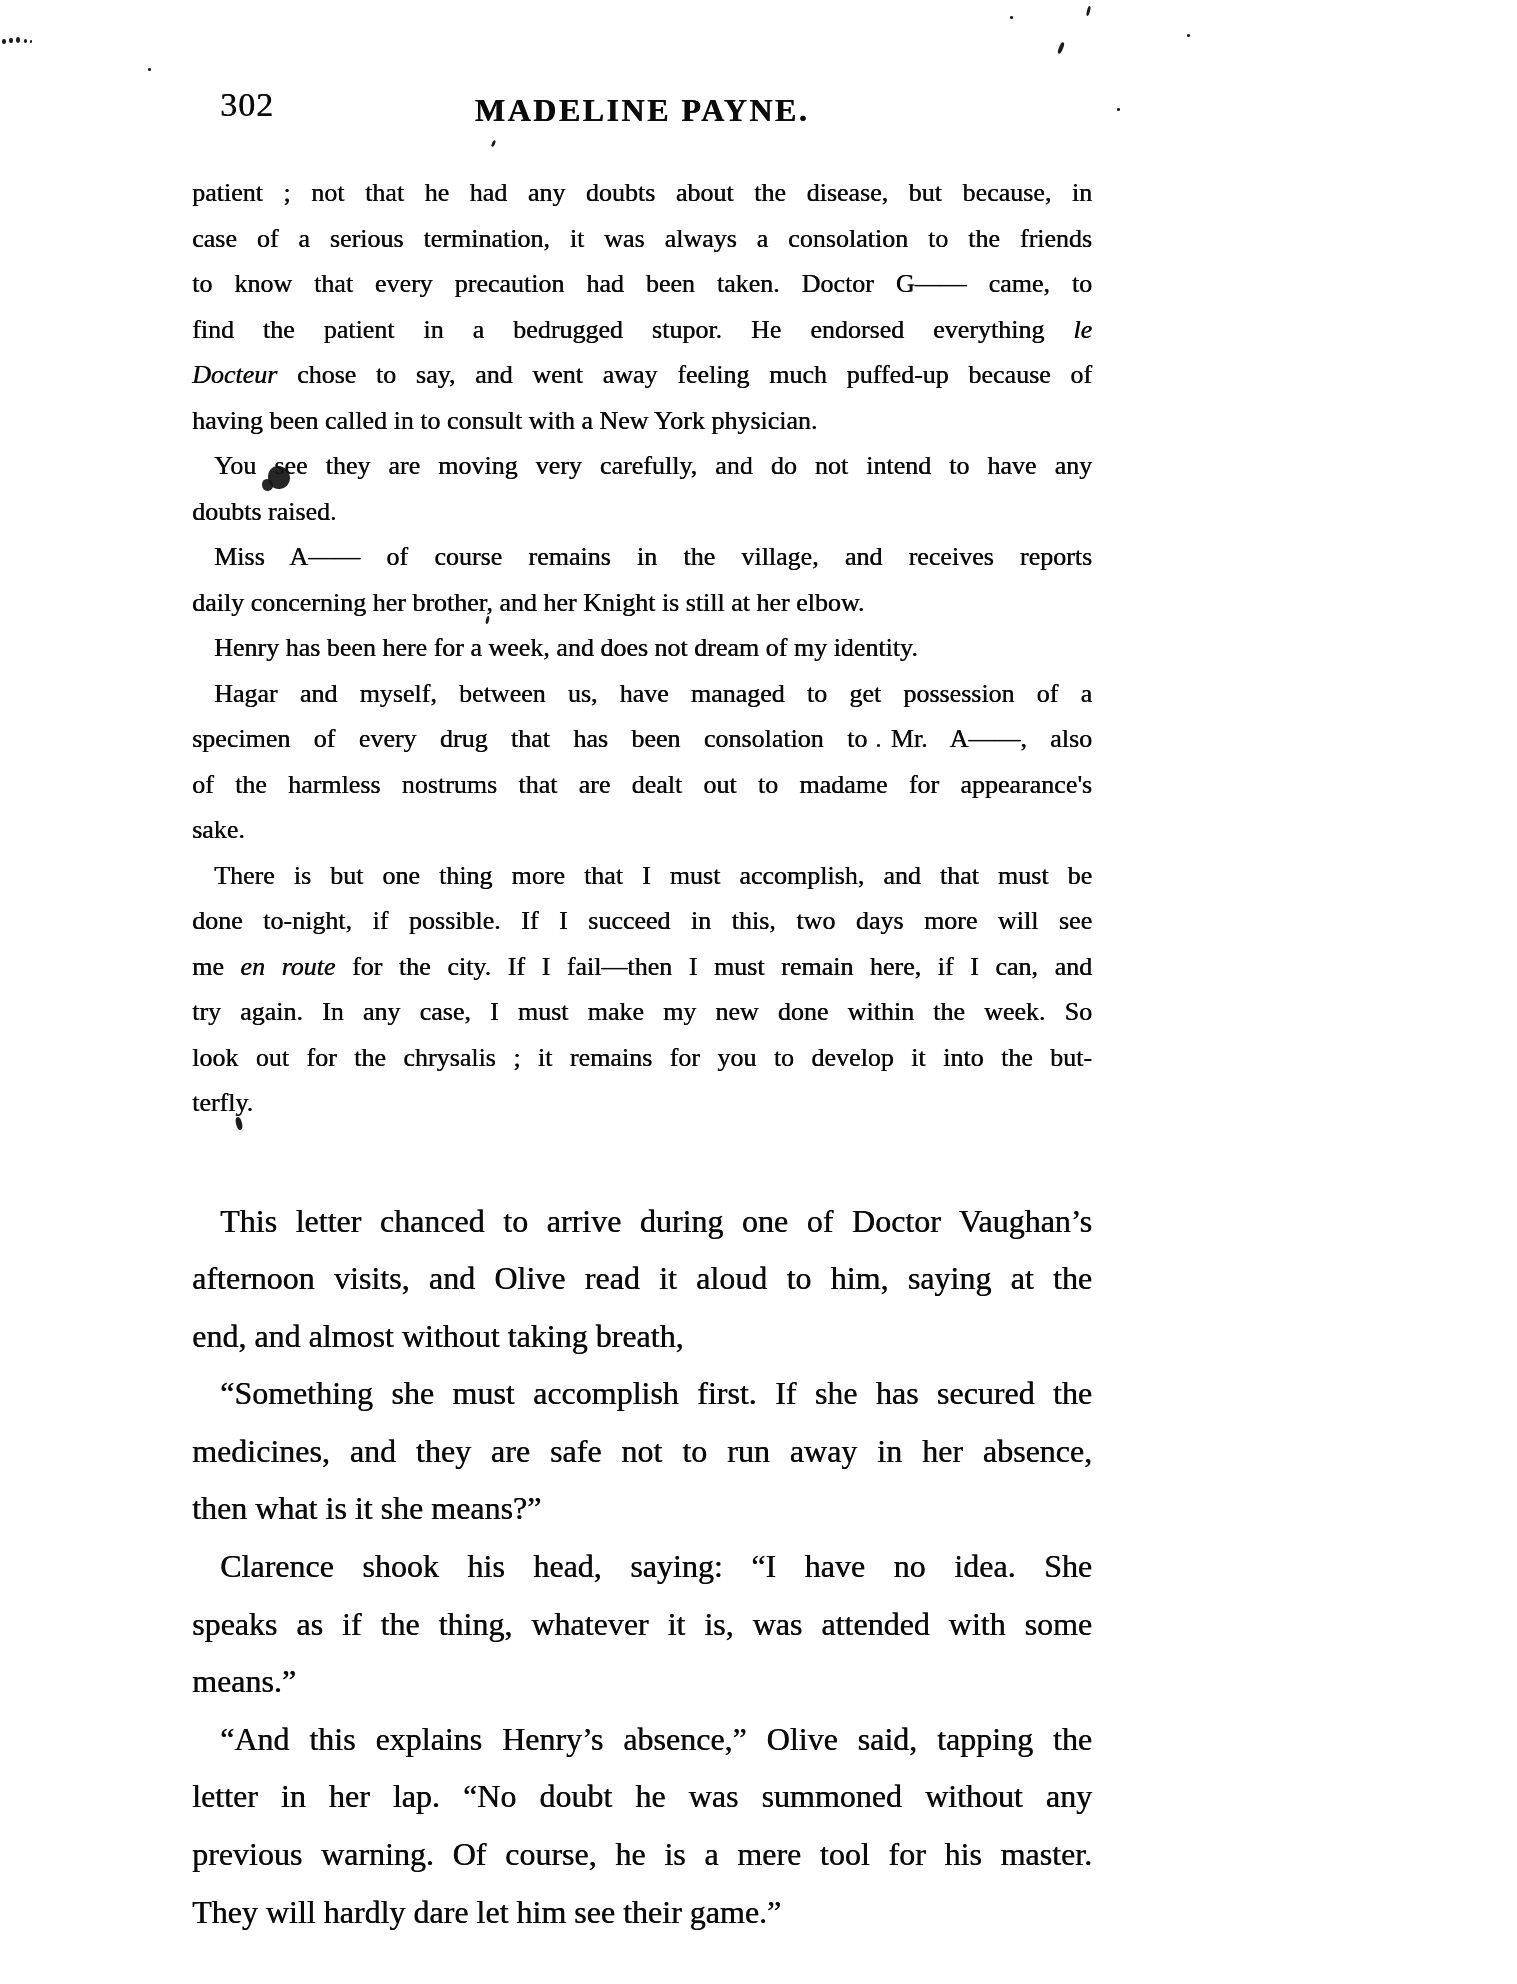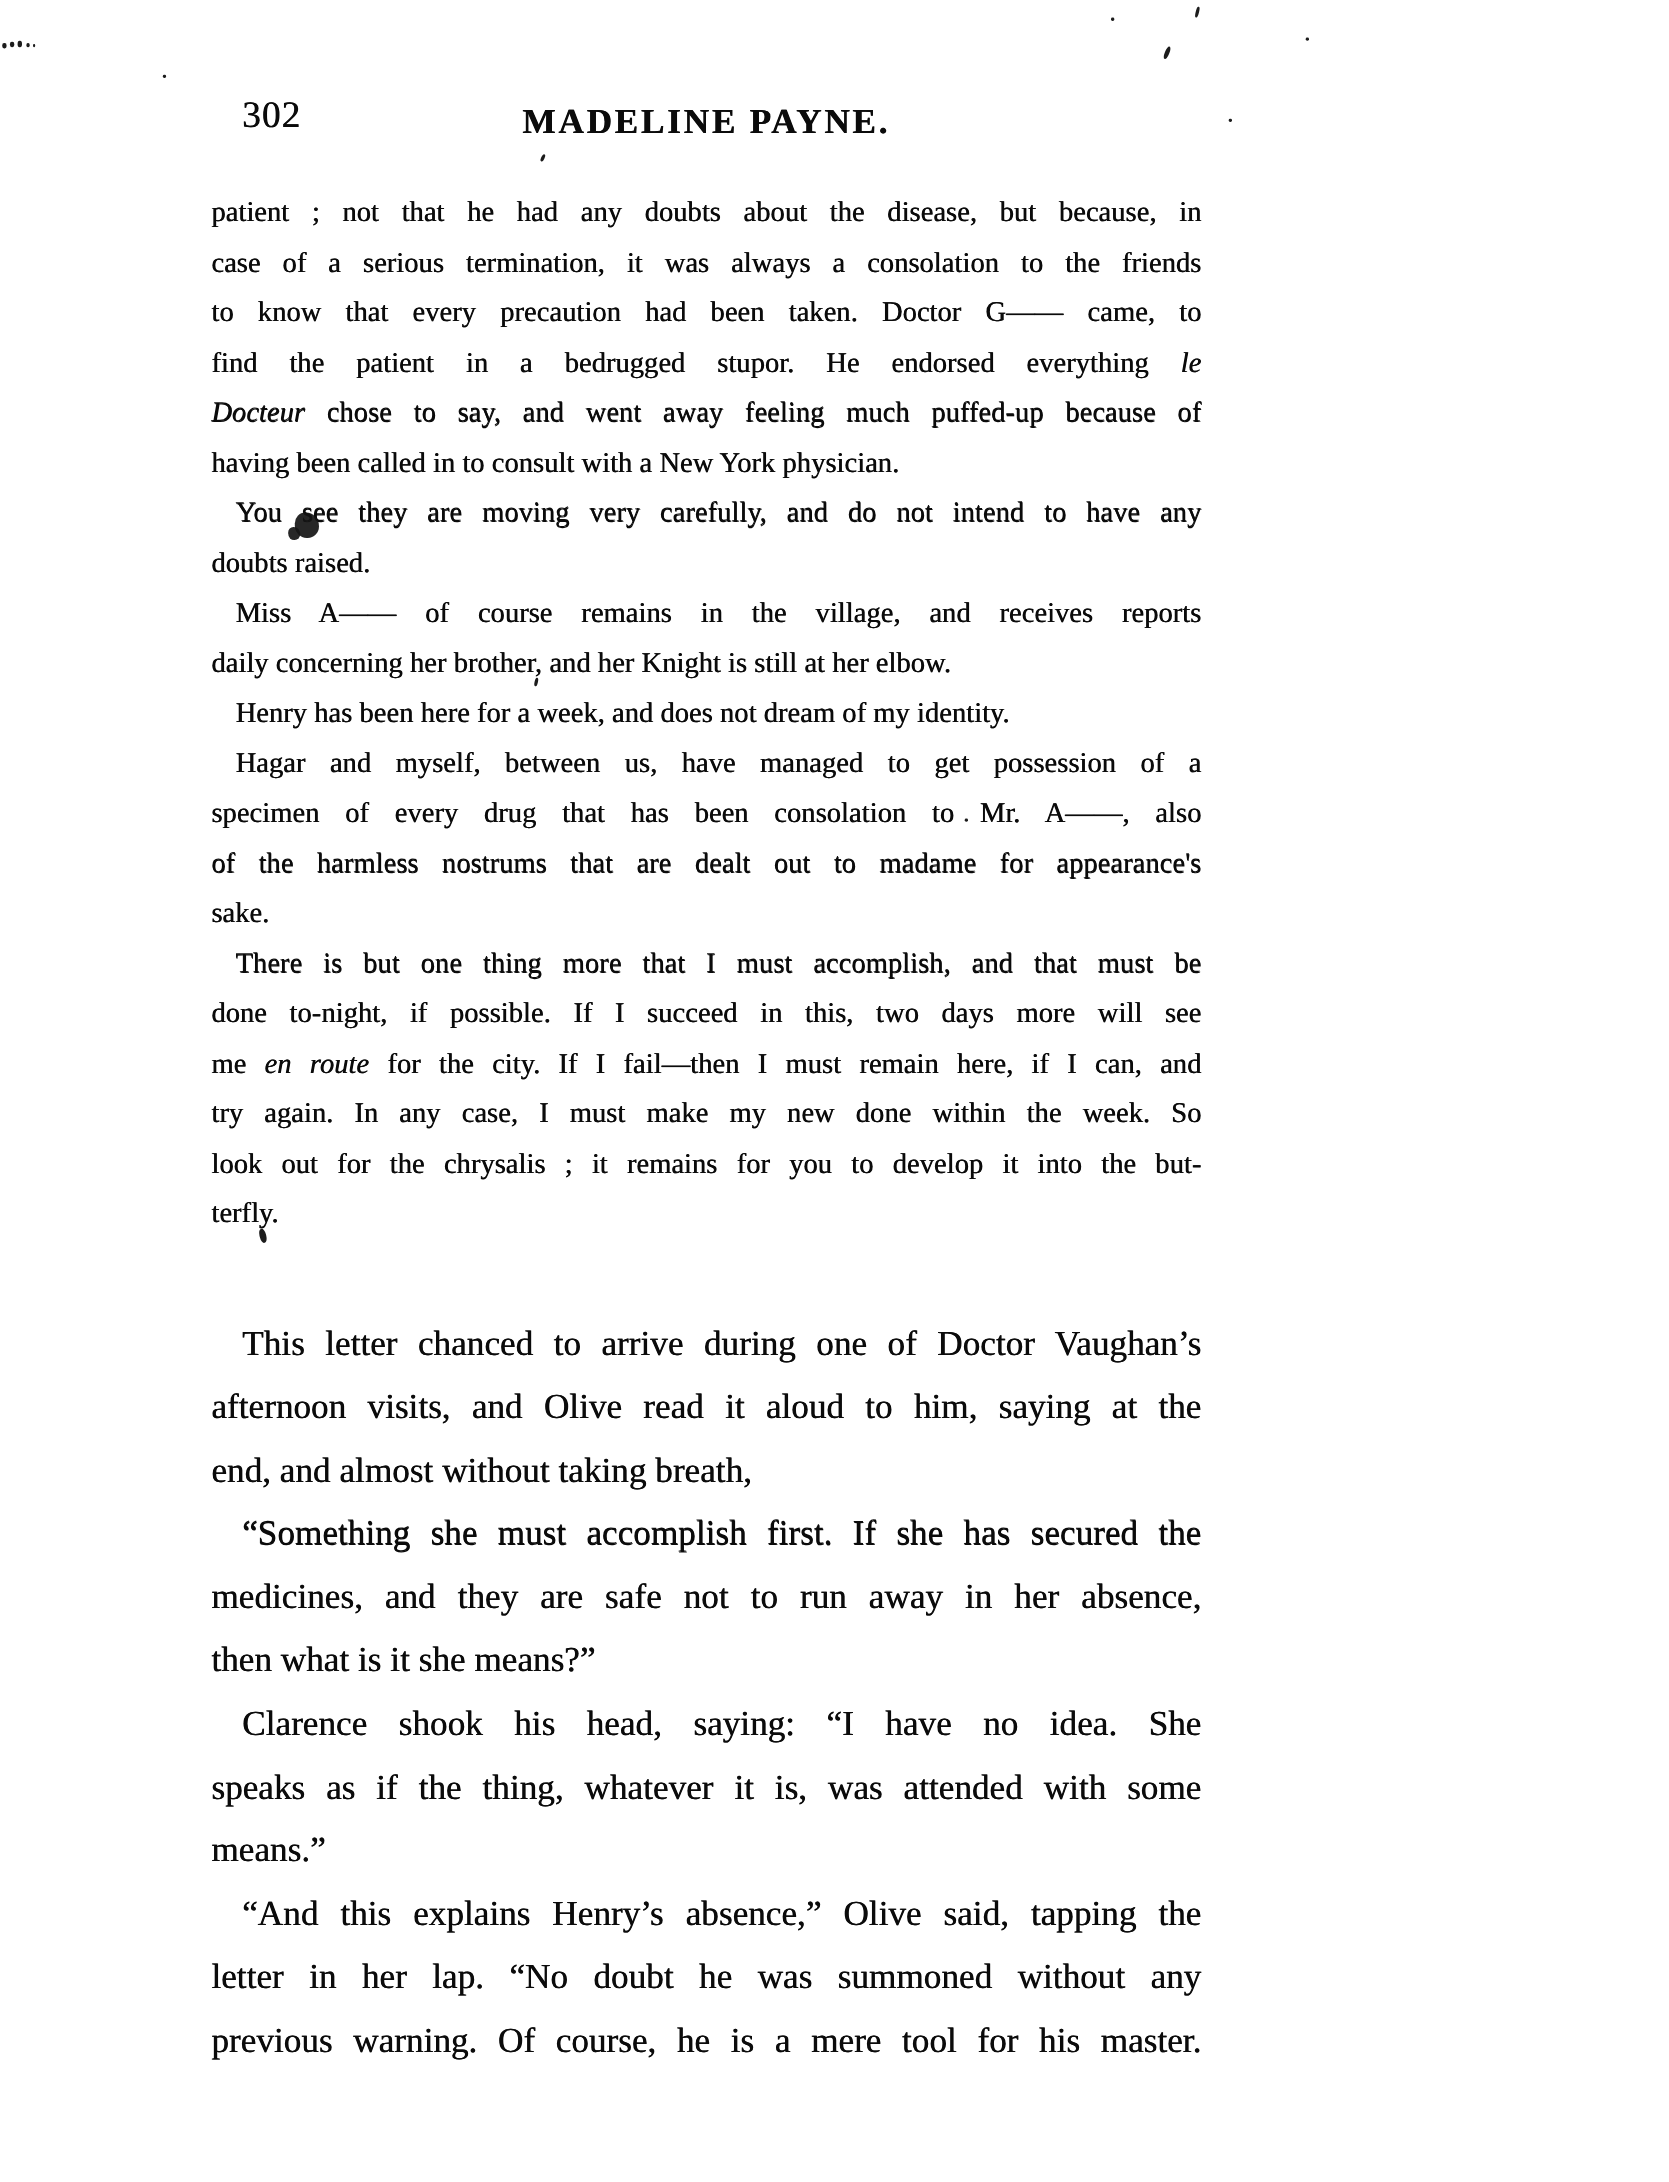--- a/index.html
+++ b/index.html
@@ -97,20 +97,21 @@
         <div class="ln last"><span>end, and almost without taking breath,</span></div>
         <div class="ln indent"><span>“Something she must accomplish first.  If she has secured the</span></div>
         <div class="ln"><span>medicines, and they are safe not to run away in her absence,</span></div>
         <div class="ln last"><span>then what is it she means?”</span></div>
         <div class="ln indent"><span>Clarence shook his head, saying: “I have no idea.  She</span></div>
         <div class="ln"><span>speaks as if the thing, whatever it is, was attended with some</span></div>
         <div class="ln last"><span>means.”</span></div>
         <div class="ln indent"><span>“And this explains Henry’s absence,” Olive said, tapping the</span></div>
         <div class="ln"><span>letter in her lap.  “No doubt he was summoned without any</span></div>
         <div class="ln"><span>previous warning.  Of course, he is a mere tool for his master.</span></div>
+        <div class="ln last"><span>They will hardly dare let him see their game.”</span></div>
       </div>
   </div>
 
   <div class="speck" style="left:2px;top:39px;width:4px;height:5px;"></div>
   <div class="speck" style="left:9px;top:38px;width:4px;height:5px;"></div>
   <div class="speck" style="left:16px;top:37px;width:4px;height:6px;"></div>
   <div class="speck" style="left:24px;top:39px;width:3px;height:4px;"></div>
   <div class="speck" style="left:30px;top:40px;width:2px;height:3px;"></div>
   <div class="speck" style="left:148px;top:68px;width:3px;height:3px;"></div>
   <div class="speck" style="left:1010px;top:16px;width:3px;height:3px;"></div>

